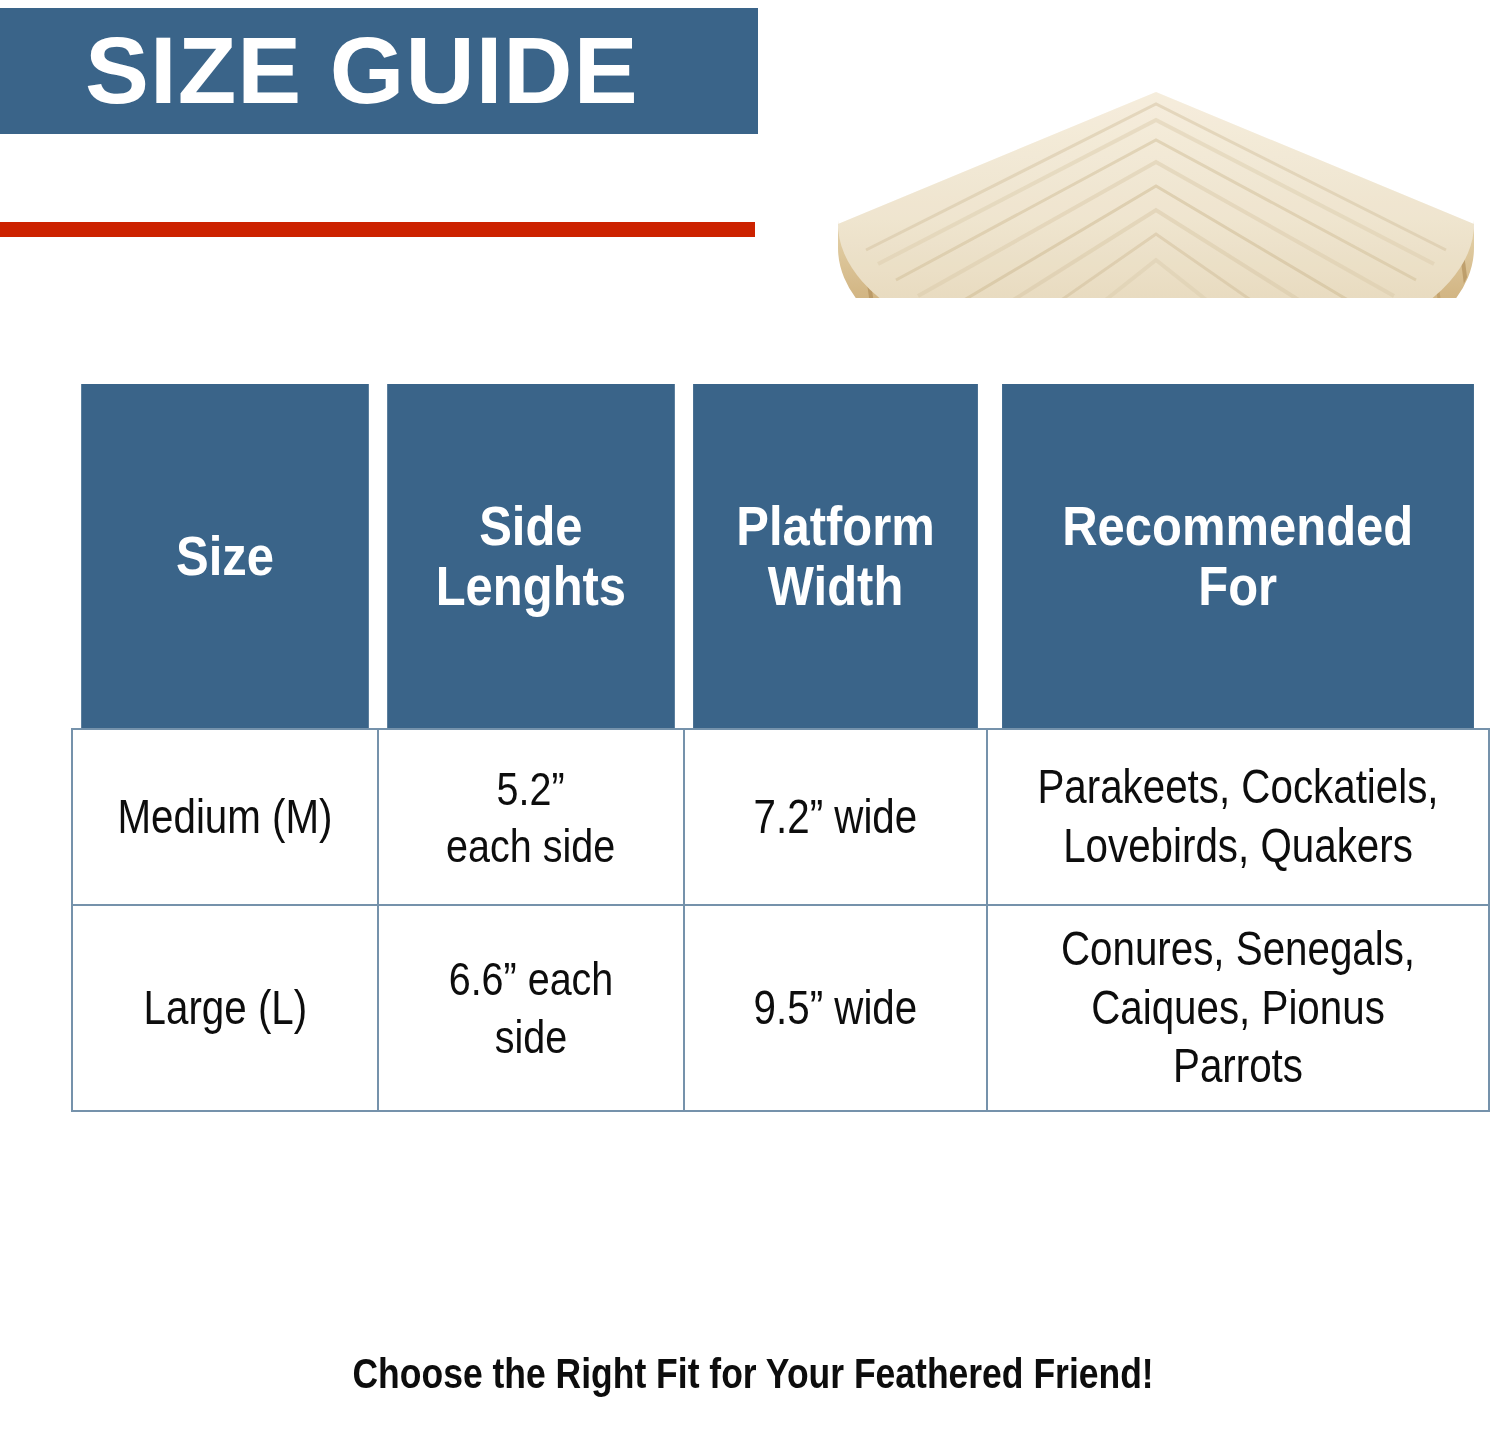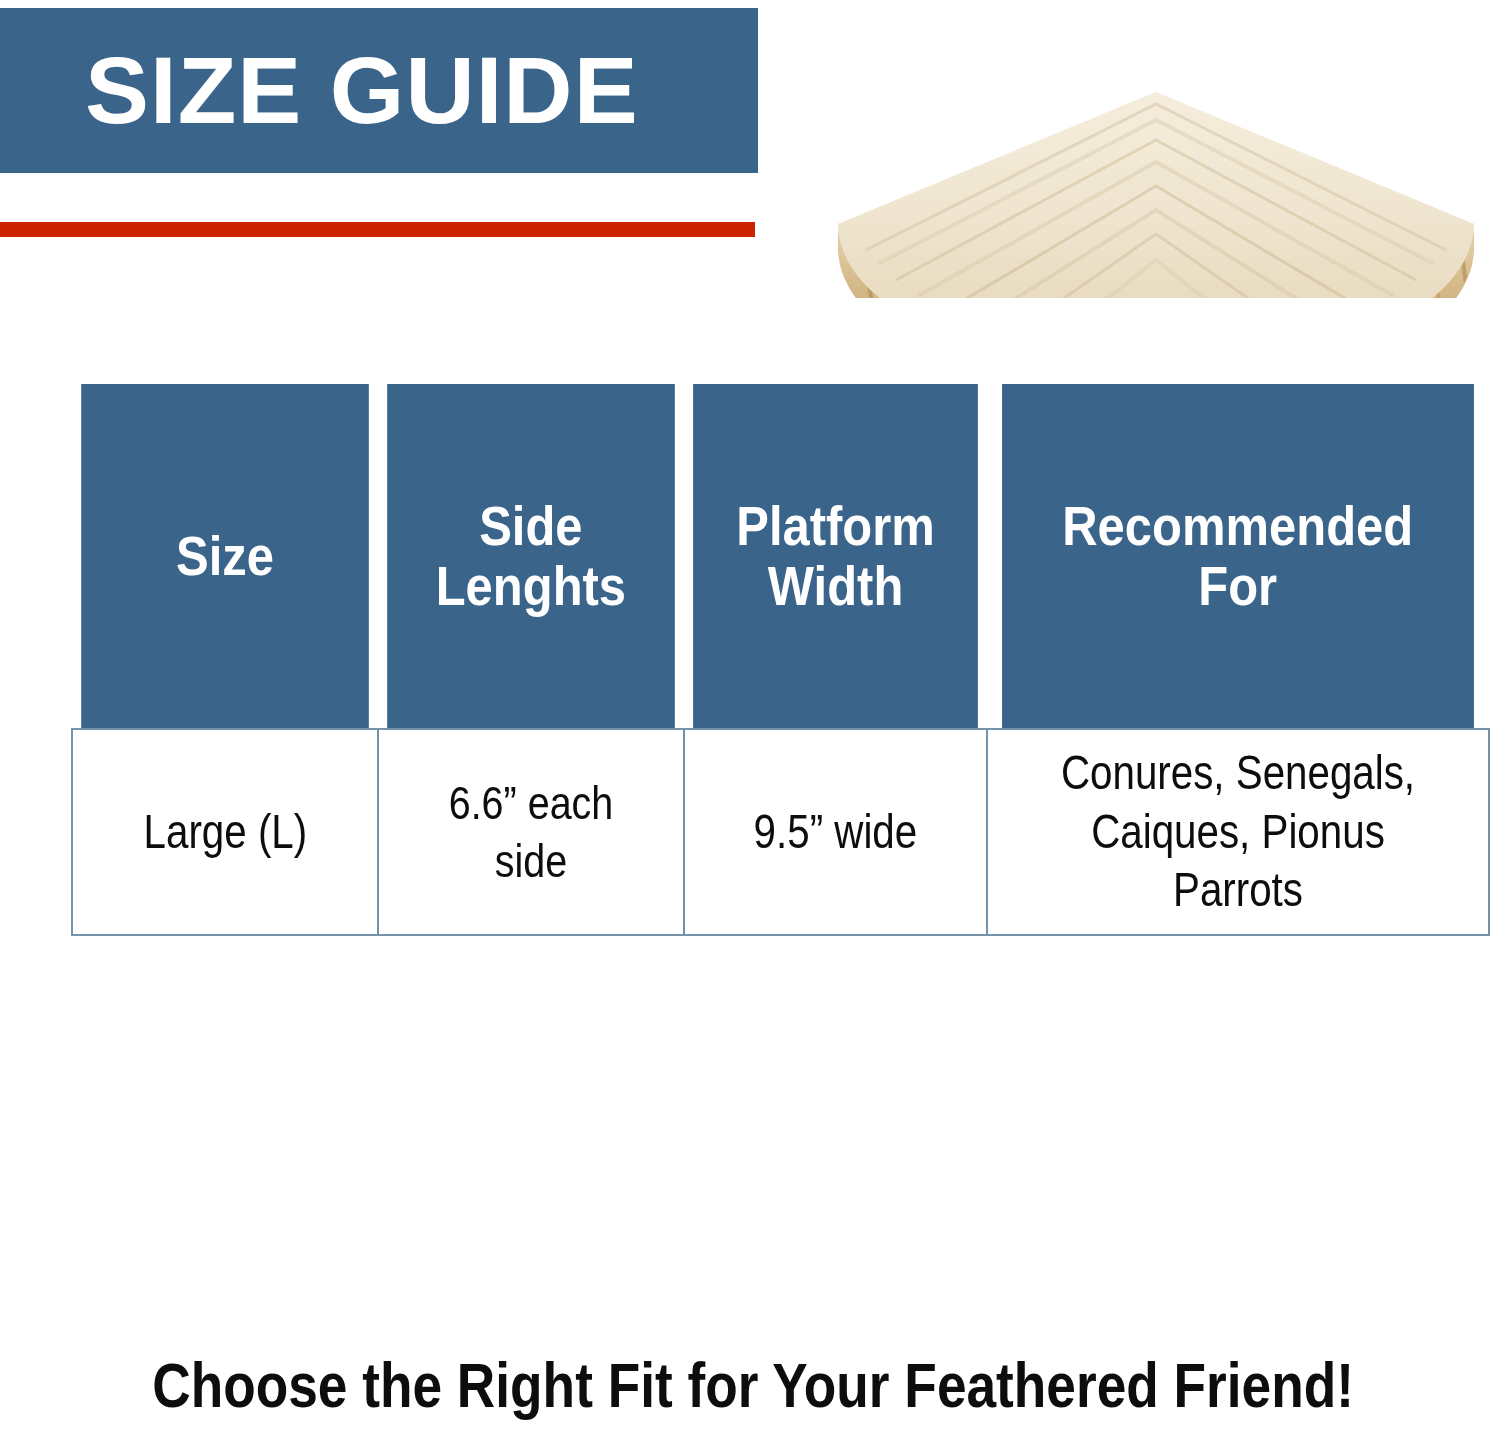--- a/index.html
+++ b/index.html
@@ -18,21 +18,21 @@
     height: 1435px;
     background: #ffffff;
   }
 
   
   .banner {
     position: absolute;
     left: 0;
     top: 8px;
     width: 758px;
-    height: 165px;
+    height: 126px;
     background: #3a6489;
     display: flex;
     align-items: center;
   }
 
   .banner-title {
     margin-left: 85px;
     color: #ffffff;
     font-family: "Liberation Sans", sans-serif;
     font-weight: bold;
@@ -121,21 +121,21 @@
   
   .caption {
     position: absolute;
     left: 0;
     top: 1352px;
     width: 1500px;
     text-align: center;
     color: #0d0d0d;
     font-family: "Liberation Sans", sans-serif;
     font-weight: bold;
-    font-size: 63px;
+    font-size: 42px;
     line-height: 1.05;
     white-space: nowrap;
     padding-left: 6px;
   }
   .caption .cond { transform: scaleX(0.845); }
 </style>
 </head>
 <body>
 
 <div id="page">
@@ -228,20 +228,35 @@
         </th>
         <th>
           <span class="cond">Recommended
 For</span>
         </th>
       </tr>
     </thead>
     <tbody>
       <tr>
         <td>
+          <span class="cond">Medium (M)</span>
+        </td>
+        <td class="cell-narrow">
+          <span class="cond">5.2”
+each side</span>
+        </td>
+        <td>
+          <span class="cond">7.2” wide</span>
+        </td>
+        <td>
+          <span class="cond">Parakeets, Cockatiels, Lovebirds, Quakers</span>
+        </td>
+      </tr>
+      <tr>
+        <td>
           <span class="cond">Large (L)</span>
         </td>
         <td class="cell-narrow">
           <span class="cond">6.6” each side</span>
         </td>
         <td>
           <span class="cond">9.5” wide</span>
         </td>
         <td>
           <span class="cond">Conures, Senegals, Caiques, Pionus Parrots</span>

